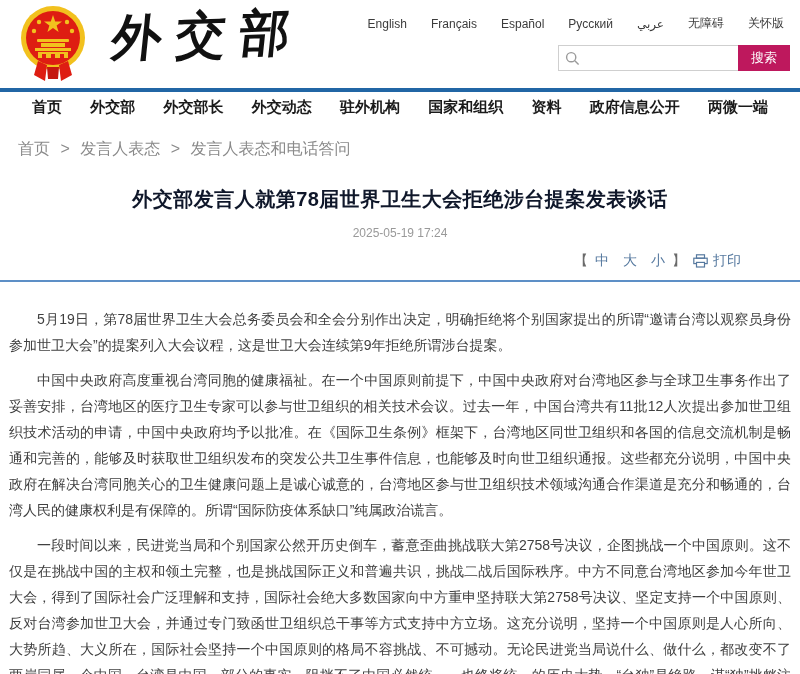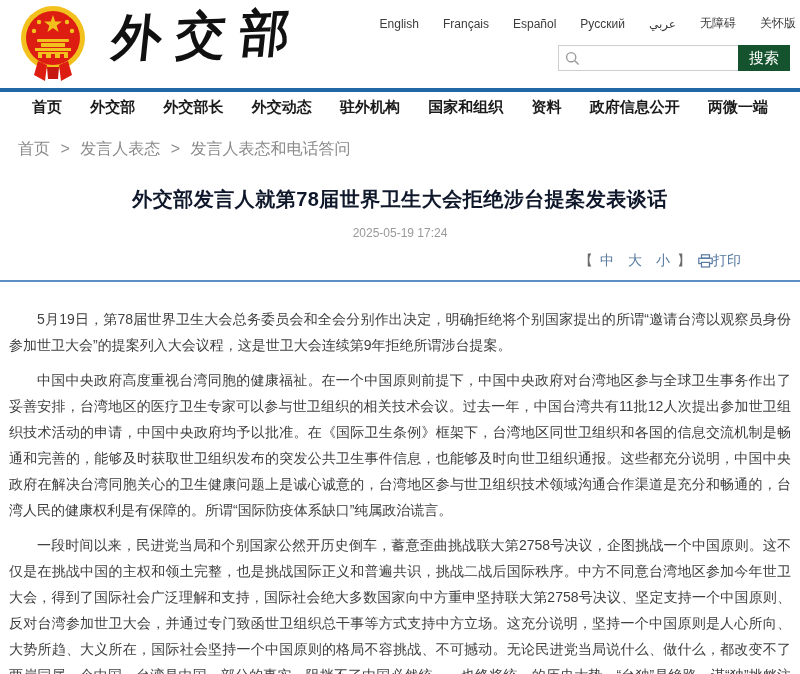--- a/index.html
+++ b/index.html
@@ -17,41 +17,41 @@
   .site-header { position: relative; height: 88px; background: #fff; }
   .emblem { position: absolute; left: 20px; top: 5px; width: 66px; height: 78px; }
   .calligraphy {
     position: absolute; left: 112px; top: 2px;
     font-family: "DejaVu Serif", serif;
     font-size: 50px; font-weight: bold; color: #111;
     transform: rotate(-2deg) skewX(-8deg);
     letter-spacing: 14px; white-space: nowrap;
   }
   .lang-row {
-    position: absolute; top: 15px; right: 4px;
+    position: absolute; top: 15px; right: 16px;
     display: flex; gap: 24px; align-items: center;
     font-size: 12px; color: #3c3c3c;
   }
   .lang-row a { color: #3c3c3c; text-decoration: none; cursor: pointer; }
   .search-row {
     position: absolute; top: 45px; right: 10px;
     display: flex; align-items: center; height: 26px;
   }
   .search-box {
     position: relative; width: 180px; height: 26px;
     border: 1px solid #cfcfcf; border-right: none; background: #fff;
   }
   .search-box svg { position: absolute; left: 6px; top: 5px; }
   .search-box input {
     width: 100%; height: 100%; border: none; outline: none;
     padding: 0 6px 0 26px; font-size: 13px; color: #333; background: transparent;
   }
   .search-btn {
     width: 52px; height: 26px; border: none; cursor: pointer;
-    background: #14532d; color: #fff; font-size: 15px;
+    background: #be185d; color: #fff; font-size: 13px;
     font-family: inherit;
   }
 
   
   .top-blue-line { height: 4px; background: #2166a5; }
   .main-nav {
     height: 31px; background: #fff;
     display: flex; align-items: center; justify-content: space-between;
     padding: 0 32px;
   }
@@ -83,21 +83,21 @@
   .controls-row {
     margin-top: 12px;
     padding-right: 52px;
     display: flex; justify-content: flex-end; align-items: center;
     font-size: 14px; color: #6b6b6b;
   }
   .controls-row .bracket { color: #6b6b6b; }
   .controls-row a {
     color: #56799f; text-decoration: none; cursor: pointer; margin: 0 7px;
   }
-  .print-link { display: inline-flex; align-items: center; margin-left: 34px; }
+  .print-link { display: inline-flex; align-items: center; gap: 5px; margin-left: 34px; }
   .print-link svg { display: block; }
 
   .article-divider {
     margin-top: 10px;
     height: 2px; background: #5d8fc6; border: none; width: 100%;
   }
 
   
   .article-body {
     padding: 24px 9px 26px 9px;

